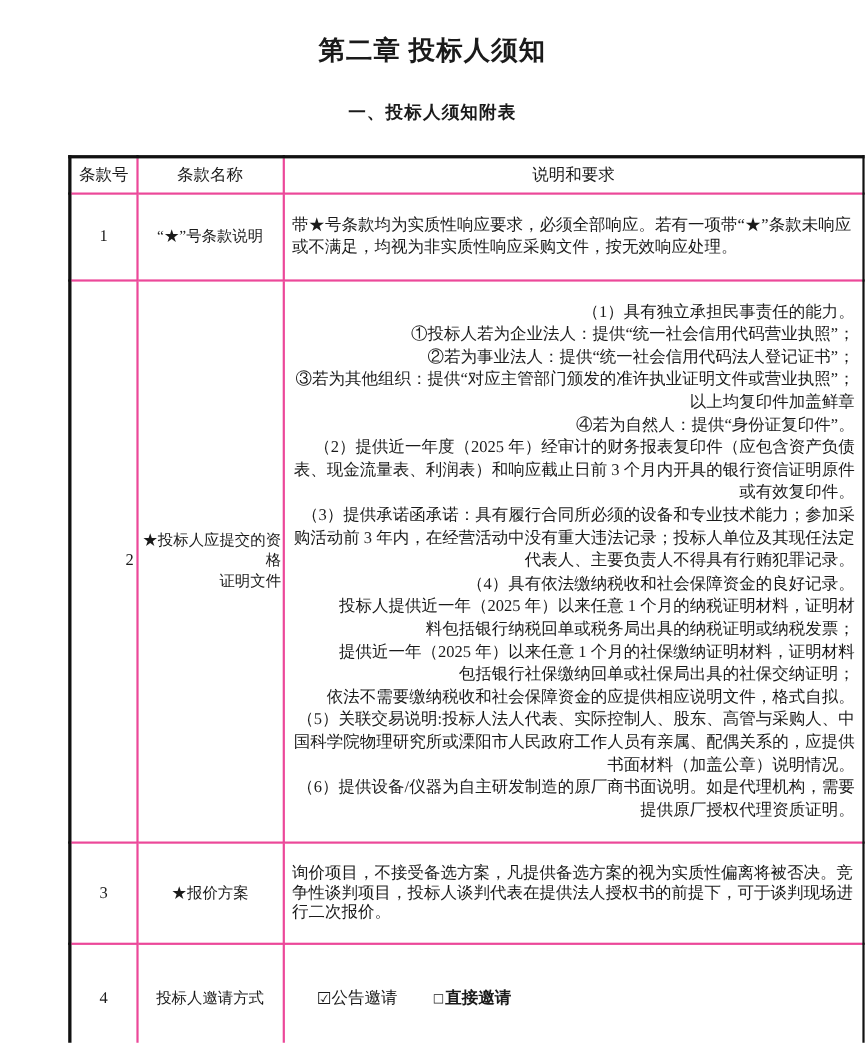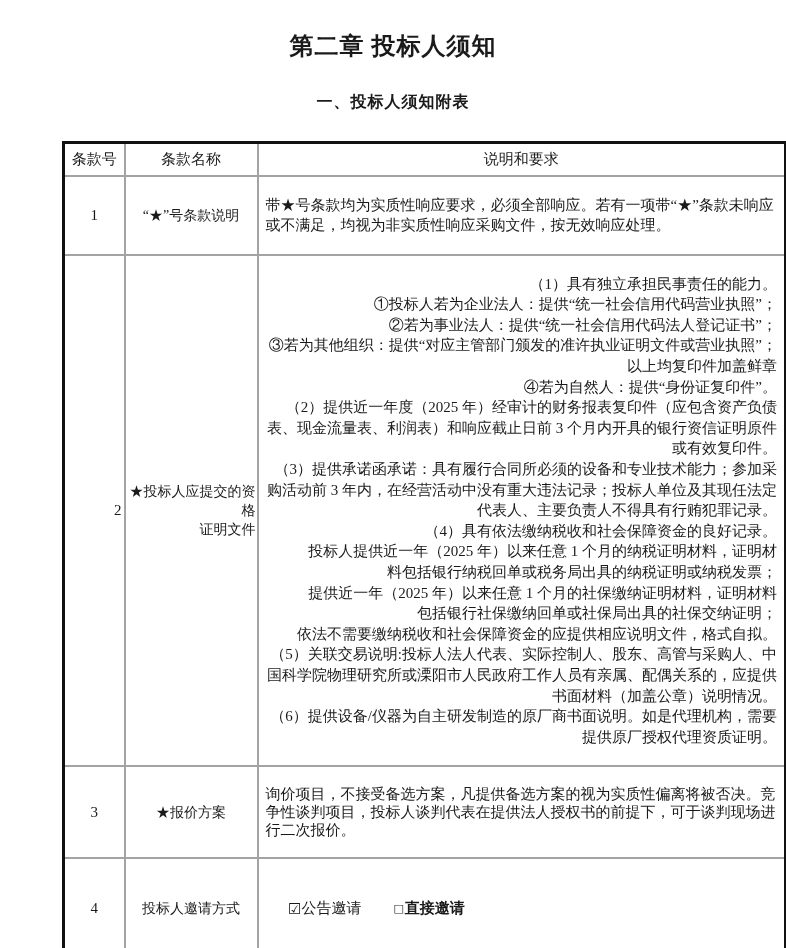--- a/index.html
+++ b/index.html
@@ -29,21 +29,21 @@
     letter-spacing: 1px;
   }
   table.clauses {
     border-collapse: collapse;
     table-layout: fixed;
     width: 722px;
     margin: 28px 0 0 62px;
     border: 3px solid #111;
   }
   table.clauses td, table.clauses th {
-    border: 2px solid #a3a3a3;
+    border: 2px solid #ec4899;
     vertical-align: middle;
     font-weight: normal;
     box-sizing: border-box;
   }
   th.hdr {
     font-size: 15px;
     text-align: center;
     height: 33px;
     padding: 2px;
   }

